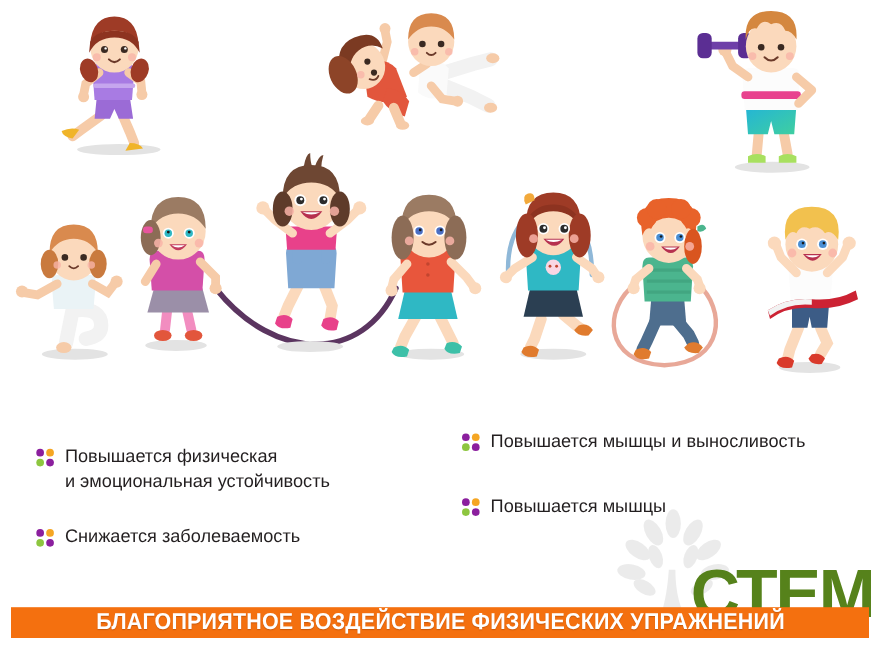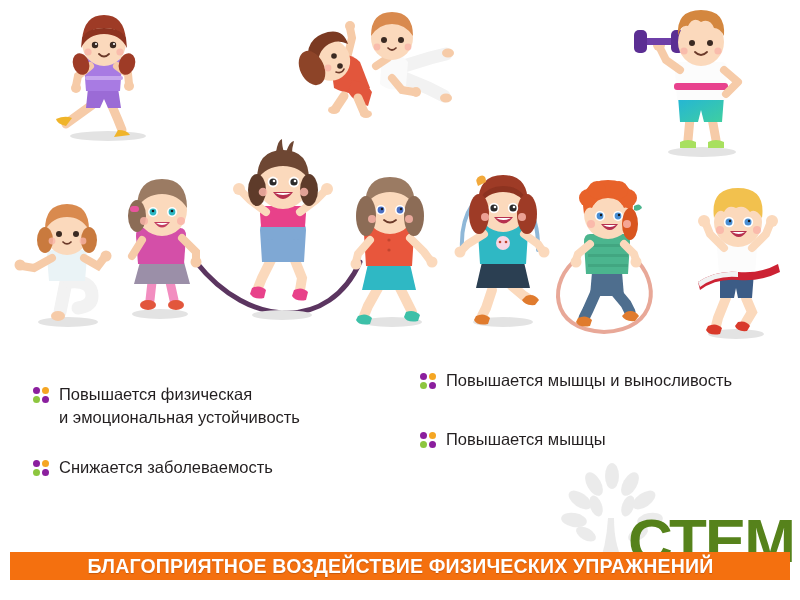--- a/index.html
+++ b/index.html
@@ -48,21 +48,21 @@
     position: absolute;
     left: 0; top: 0;
     width: 800px; height: 380px;
     z-index: 2;
   }
   .shadow-ellipse { fill: #e3e3e3; }
 
   
   #benefits {
     position: absolute;
-    left: 0; top: 369px;
+    left: 0; top: 390px;
     width: 688px; height: 155px;
     z-index: 6;
   }
   .col { position: absolute; }
   #col-left  { left: 33px;  top: 14px;  width: 370px; }
   #col-right { left: 420px; top: 0px;   width: 370px; }
 
   .benefit-item {
     display: flex;
     align-items: flex-start;

